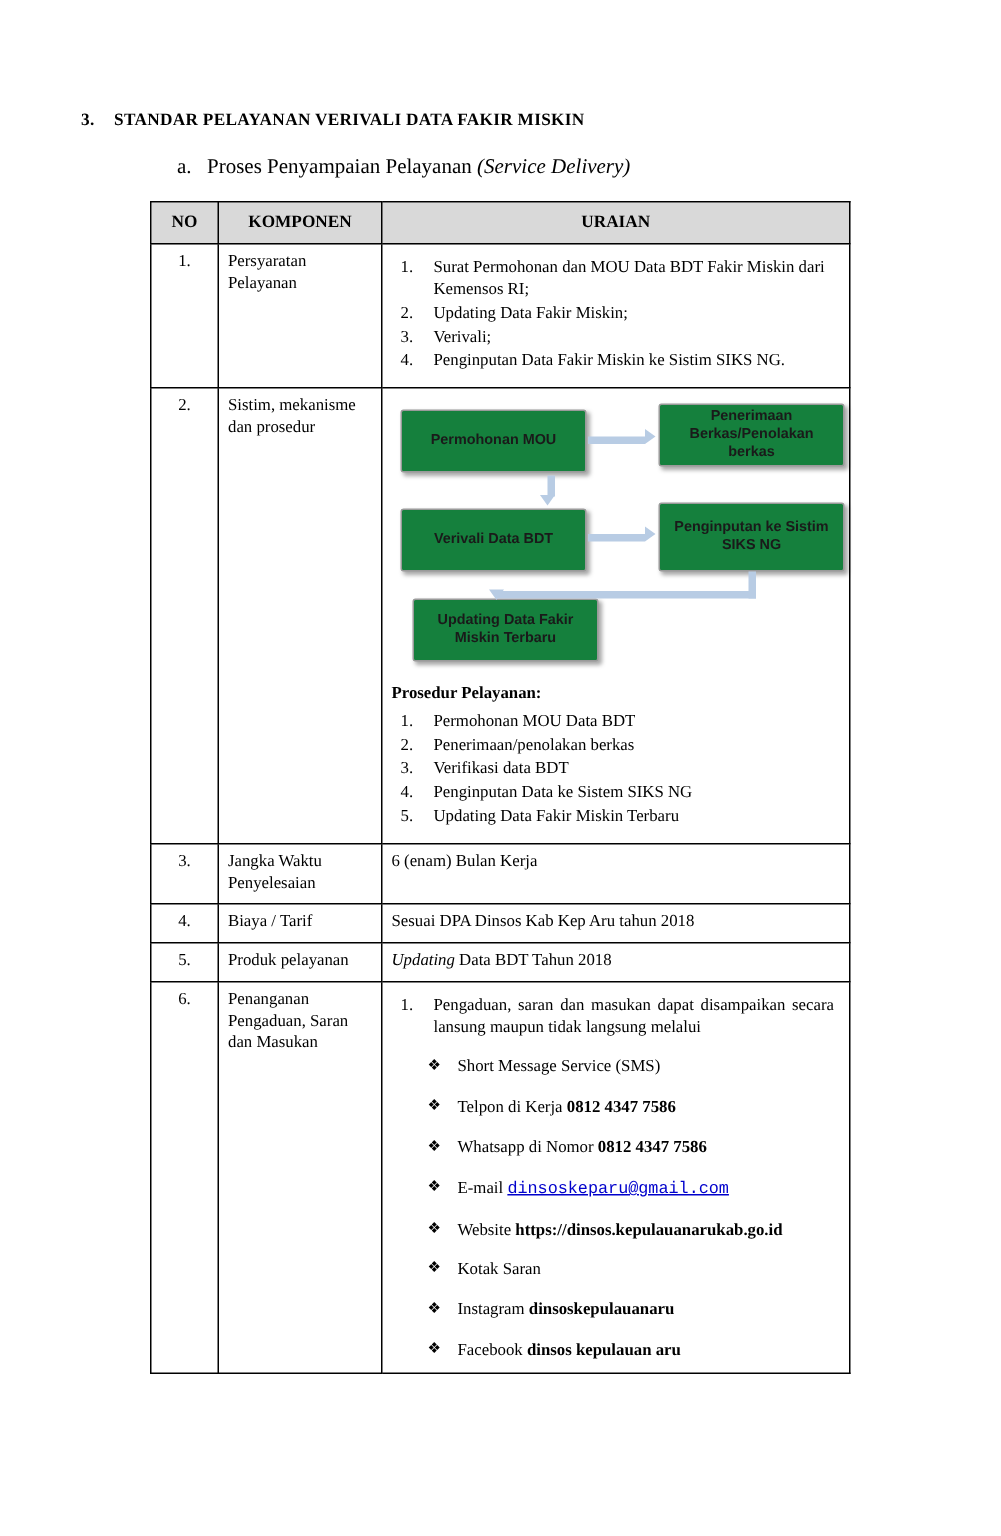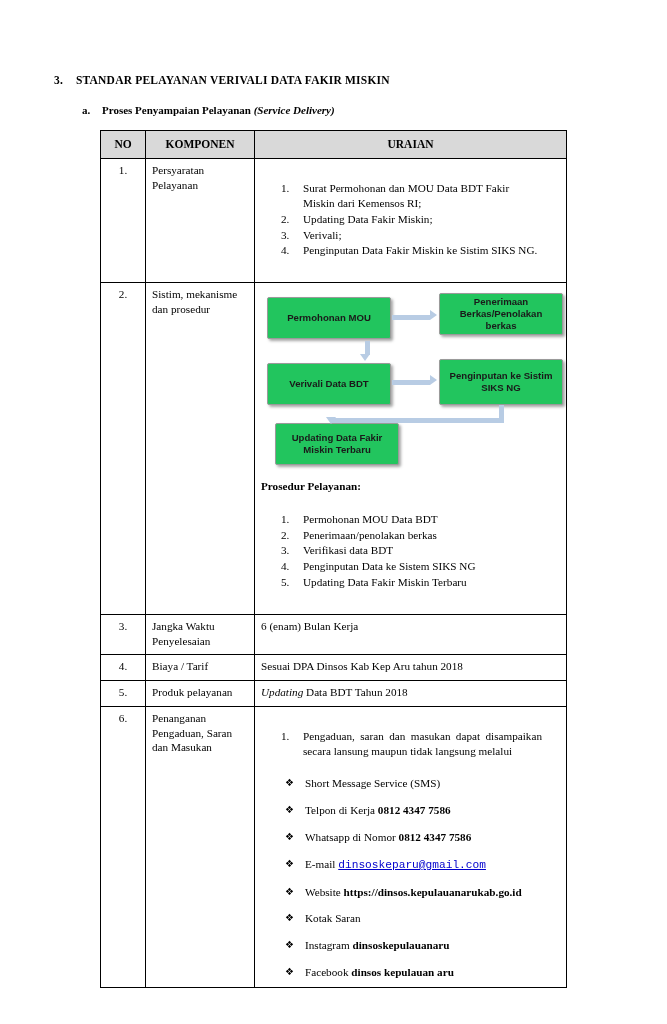--- a/index.html
+++ b/index.html
@@ -28,23 +28,23 @@
     font-size: 11.5px;
     font-weight: bold;
     letter-spacing: 0.2px;
   }
   .heading-main .num {
     display: inline-block;
     width: 22px;
   }
   .heading-sub {
     margin: 18px 0 0 0;
-    padding-left: 82px;
-    font-size: 11px;
-    font-weight: bold;
+    padding-left: 118px;
+    font-size: 14px;
+    font-weight: normal;
   }
   .heading-sub .num {
     display: inline-block;
     width: 20px;
   }
   .heading-sub .ital {
     font-style: italic;
   }
 
   table.sp {
@@ -68,21 +68,21 @@
     padding: 6px 4px;
     font-size: 11.5px;
   }
   .col-no { width: 36px; text-align: center; }
   .col-komp { width: 100px; }
   .col-ur { width: auto; }
 
   td.no-cell { text-align: center; }
 
   ol.num {
-    margin: 18px;
+    margin: 4px;
     padding: 0;
     list-style: none;
     counter-reset: item;
   }
   ol.num > li {
     position: relative;
     padding-left: 24px;
     margin: 0 0 1px 0;
   }
   ol.num > li:before {
@@ -111,21 +111,21 @@
   }
 
   
   .flow {
     position: relative;
     height: 182px;
     margin: 4px 0 4px 0;
   }
   .fbox {
     position: absolute;
-    background: #22c55e;
+    background: #15803d;
     border: 1px solid #9a9a9a;
     box-shadow: 2px 2px 3px rgba(0,0,0,0.35);
     font-family: "Liberation Sans", sans-serif;
     font-size: 9.6px;
     font-weight: bold;
     color: #1a1a1a;
     display: flex;
     align-items: center;
     justify-content: center;
     text-align: center;

